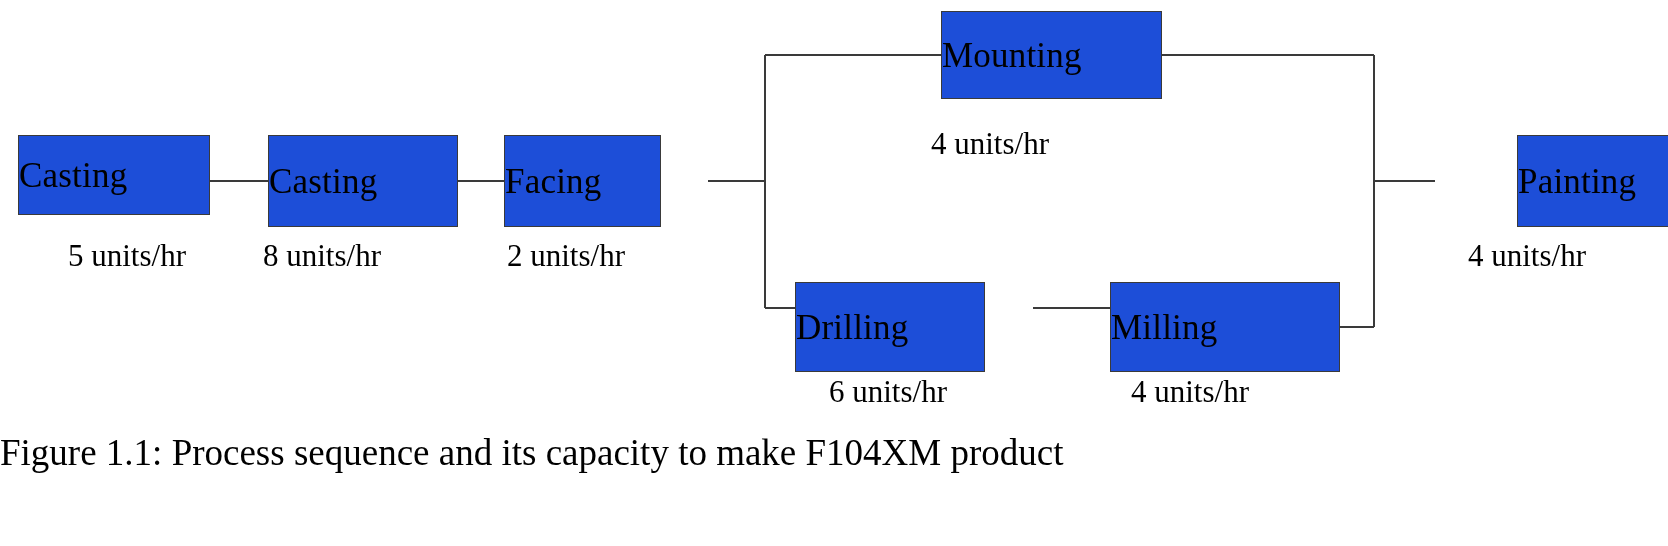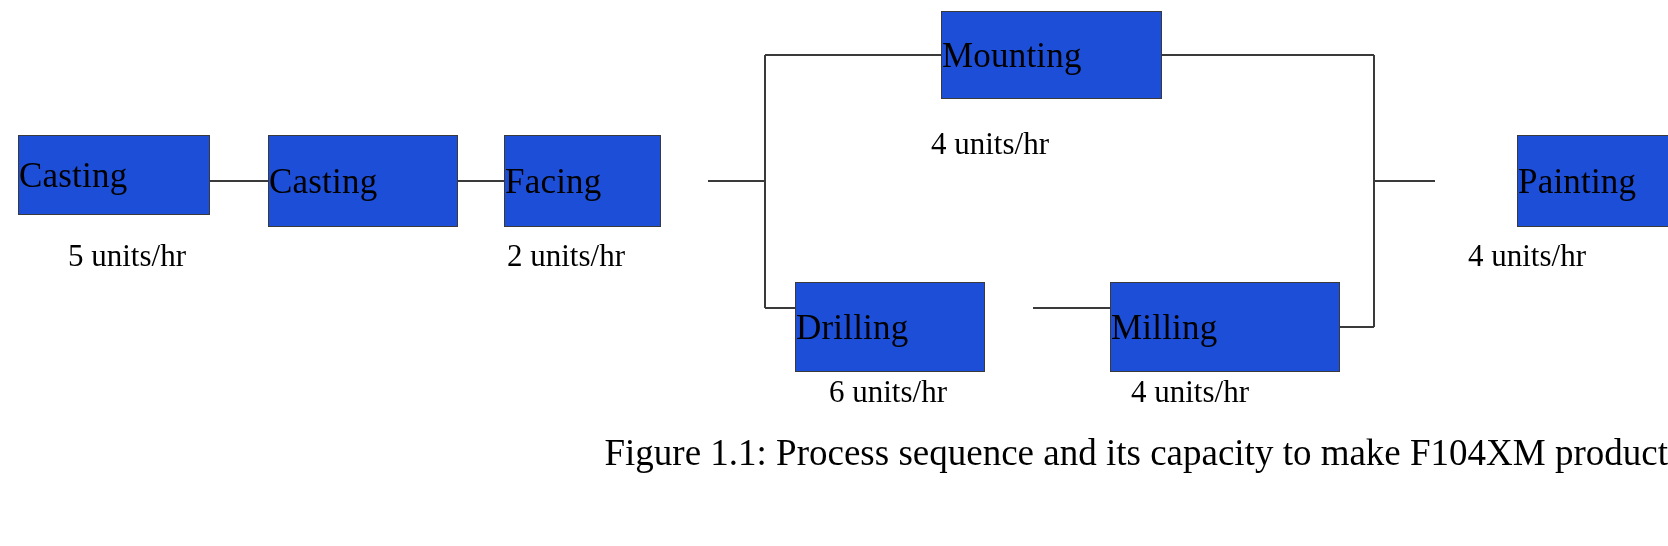--- a/index.html
+++ b/index.html
@@ -45,21 +45,21 @@
     color: #000000;
     white-space: nowrap;
     text-align: left;
     transform: translateX(-50%);
   }
   #figure-caption {
     position: absolute;
     left: 0;
     top: 432px;
     width: 1668px;
-    text-align: right;
+    text-align: left;
     font-size: 37px;
     line-height: 1.15;
     color: #000000;
     white-space: nowrap;
   }
 </style>
 </head>
 <body>
 
 <div id="figure-root">
@@ -92,20 +92,21 @@
   </svg>
 
   <div class="proc-box" style="left:18px; top:135px; width:192px; height:80px;">
     <span class="proc-label">Casting</span>
   </div>
   <div class="capacity-label" style="left:103px; top:240px;margin-left:24px;">5 units/hr</div>
 
   <div class="proc-box" style="left:268px; top:135px; width:190px; height:92px;">
     <span class="proc-label">Casting</span>
   </div>
+  <div class="capacity-label" style="left:322px; top:240px;">8 units/hr</div>
 
   <div class="proc-box" style="left:504px; top:135px; width:157px; height:92px;">
     <span class="proc-label">Facing</span>
   </div>
   <div class="capacity-label" style="left:566px; top:240px;">2 units/hr</div>
 
   <div class="proc-box" style="left:941px; top:11px; width:221px; height:88px;">
     <span class="proc-label">Mounting</span>
   </div>
   <div class="capacity-label" style="left:990px; top:128px;">4 units/hr</div>

